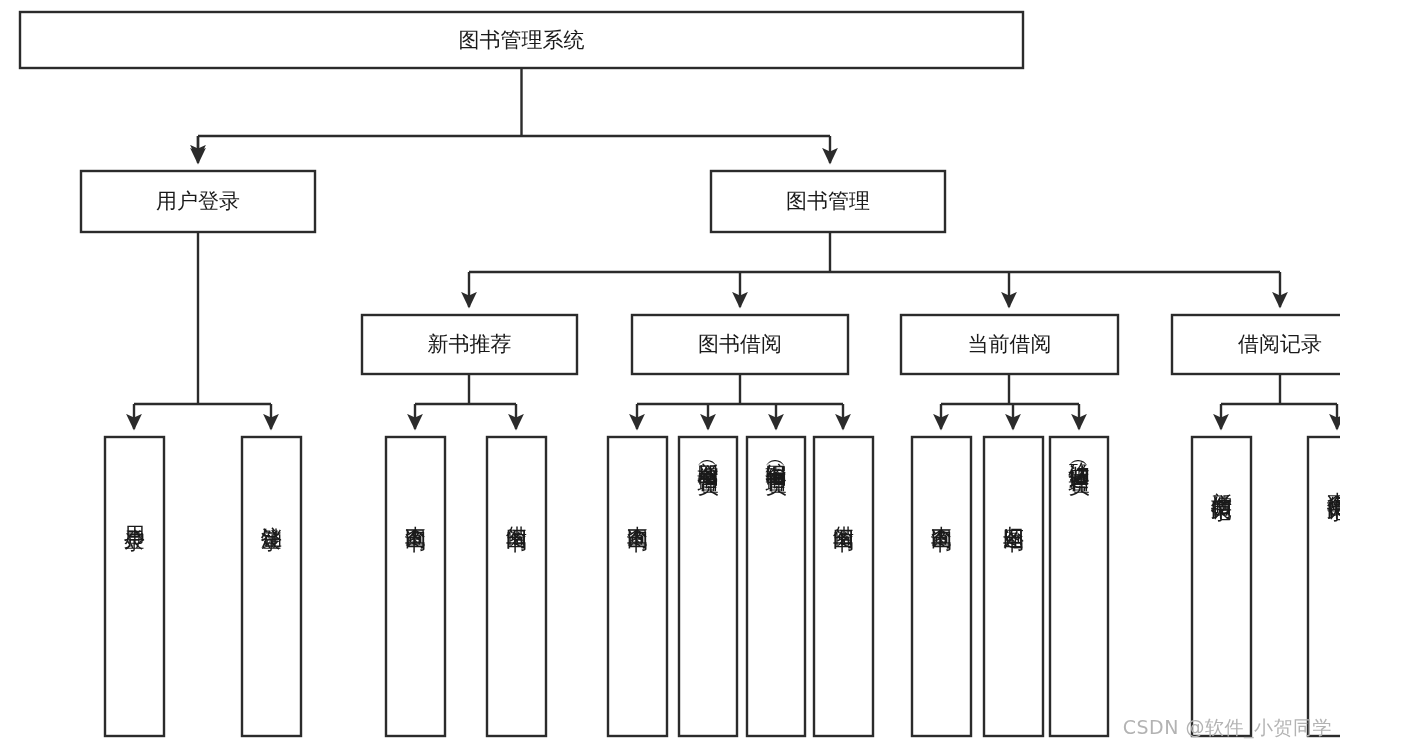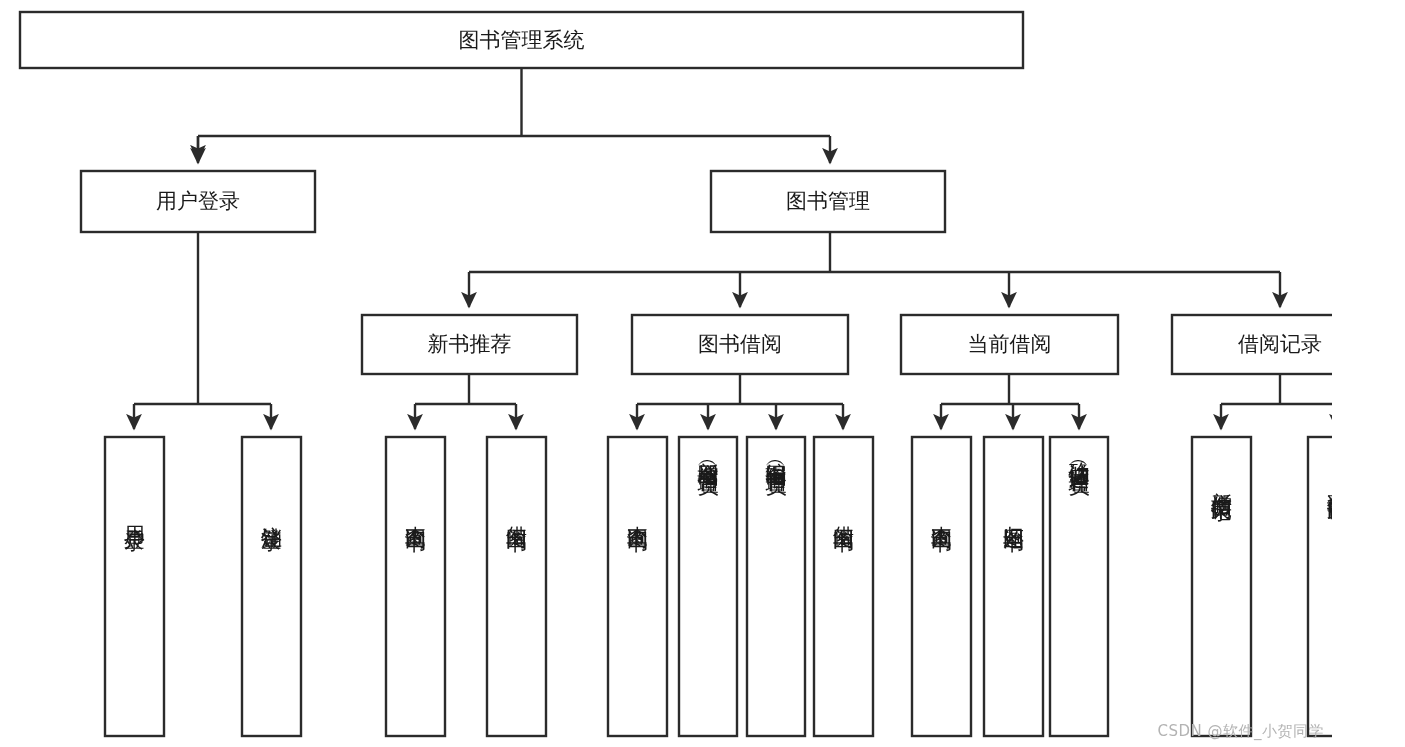--- a/index.html
+++ b/index.html
@@ -9,20 +9,21 @@
   }
   body {
     font-family: "Liberation Sans", "DejaVu Sans", sans-serif;
   }
   #stage {
     position: relative;
     width: 1332px;
     height: 747px;
     background: #ffffff;
     overflow: hidden;
+    padding-left: 8px;
   }
   #diagram-svg {
     position: absolute;
     left: 0;
     top: 0;
     width: 1405px;
     height: 747px;
   }
   .node-rect {
     fill: #ffffff;
@@ -60,21 +61,21 @@
     line-height: 1.05;
     letter-spacing: 2px;
     color: #1a1a1a;
     white-space: nowrap;
   }
   #watermark {
     position: absolute;
     right: 8px;
     bottom: 6px;
     font-family: "DejaVu Sans", "Liberation Sans", sans-serif;
-    font-size: 15px;
+    font-size: 19px;
     color: #b3b3b3;
     letter-spacing: 0.5px;
     white-space: nowrap;
   }
 </style>
 </head>
 <body>
 
 <div id="stage">
 

